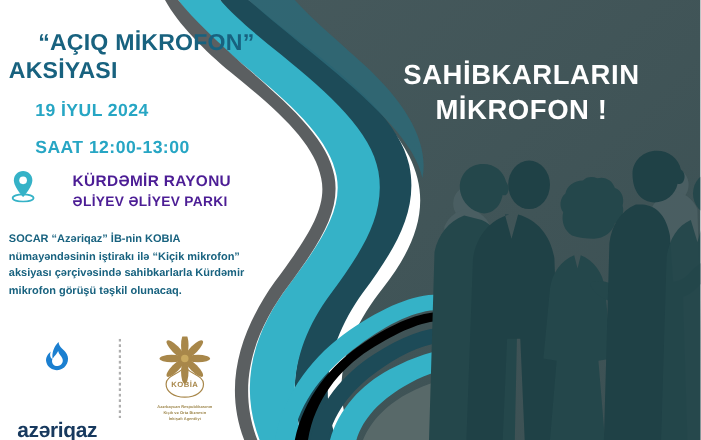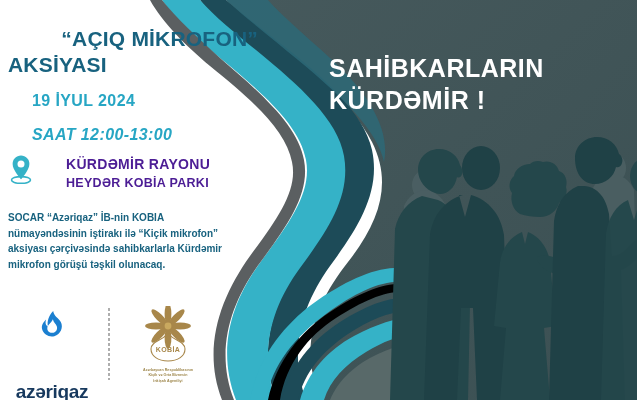--- a/index.html
+++ b/index.html
@@ -20,30 +20,30 @@
     position:absolute;left:0;top:0;width:330px;height:400px;
     z-index:5;
   }
 
   .title{
     position:absolute;left:8px;top:26px;width:250px;
     color:#18627f;
     font-size:21px;font-weight:bold;line-height:1.22;
     letter-spacing:.2px;
   }
-  .title .l1{display:block;text-align:right;}
+  .title .l1{display:block;text-align:center;}
   .title .l2{display:block;text-align:left;padding-right:38px;}
 
   .date{
     position:absolute;left:32px;top:92px;
     color:#27a6c4;font-size:16px;font-weight:bold;letter-spacing:.4px;
   }
   .time{
     position:absolute;left:32px;top:126px;
-    color:#27a6c4;font-size:16px;font-weight:bold;letter-spacing:.4px;font-style:italic;
+    color:#27a6c4;font-size:16px;font-weight:bold;letter-spacing:.4px;
   }
 
   .pin{position:absolute;left:9px;top:154px;width:24px;height:30px;}
 
   .loc{
     position:absolute;left:38px;top:155px;
     color:#4c1d95;font-weight:bold;letter-spacing:.3px;margin-left:28px;
   }
   .loc .v1{display:block;font-size:14px;line-height:1.35;}
   .loc .v2{display:block;font-size:12.5px;line-height:1.5;}
@@ -80,21 +80,21 @@
   }
   .kobia-sub{
     margin-top:2px;text-align:center;
     font-size:3.6px;line-height:1.5;color:#9c8448;font-weight:bold;
     letter-spacing:.05px;
   }
 
   
   .headline{
     position:absolute;right:18px;top:52px;width:290px;
-    z-index:6;color:#ffffff;
+    z-index:6;text-align:center;color:#ffffff;
     font-size:25px;font-weight:bold;line-height:1.28;letter-spacing:.5px;
   }
   .headline .h1{display:block;}
   .headline .h2{display:block;}
 </style>
 </head>
 <body>
 
 <div id="poster">
 
@@ -250,21 +250,21 @@
 
     <svg class="pin" viewBox="0 0 24 30">
       <ellipse cx="12" cy="26" rx="9.5" ry="3.4" fill="none" stroke="#35b2c7" stroke-width="1.6"></ellipse>
       <path d="M12 1.5 C7.3 1.5 3.6 5.2 3.6 9.9 C3.6 16.2 12 25.2 12 25.2
                C12 25.2 20.4 16.2 20.4 9.9 C20.4 5.2 16.7 1.5 12 1.5 Z" fill="#35b2c7"></path>
       <circle cx="12" cy="9.9" r="3.5" fill="#ffffff"></circle>
     </svg>
 
     <div class="loc">
       <span class="v1">KÜRDƏMİR RAYONU</span>
-      <span class="v2">HEYDƏR KOBİA PARKI</span>
+      <span class="v2">ƏLİYEV ƏLİYEV PARKI</span>
     </div>
 
     <div class="body">
       <p>SOCAR “Azəriqaz” İB-nin KOBIA</p>
       <p>nümayəndəsinin iştirakı ilə “Kiçik mikrofon”</p>
       <p>aksiyası çərçivəsində sahibkarlarla Kürdəmir</p>
       <p>mikrofon görüşü təşkil olunacaq.</p>
     </div>
 
     <div class="logos">
@@ -306,16 +306,16 @@
           <div>Kiçik və Orta Biznesin</div>
           <div>İnkişafı Agentliyi</div>
         </div>
       </div>
 
     </div>
   </div>
 
   <div class="headline">
     <span class="h1">SAHİBKARLARIN</span>
-    <span class="h2">KÜRDƏMİR !</span>
+    <span class="h2">MİKROFON !</span>
   </div>
 
 </div>
 
 </body></html>

